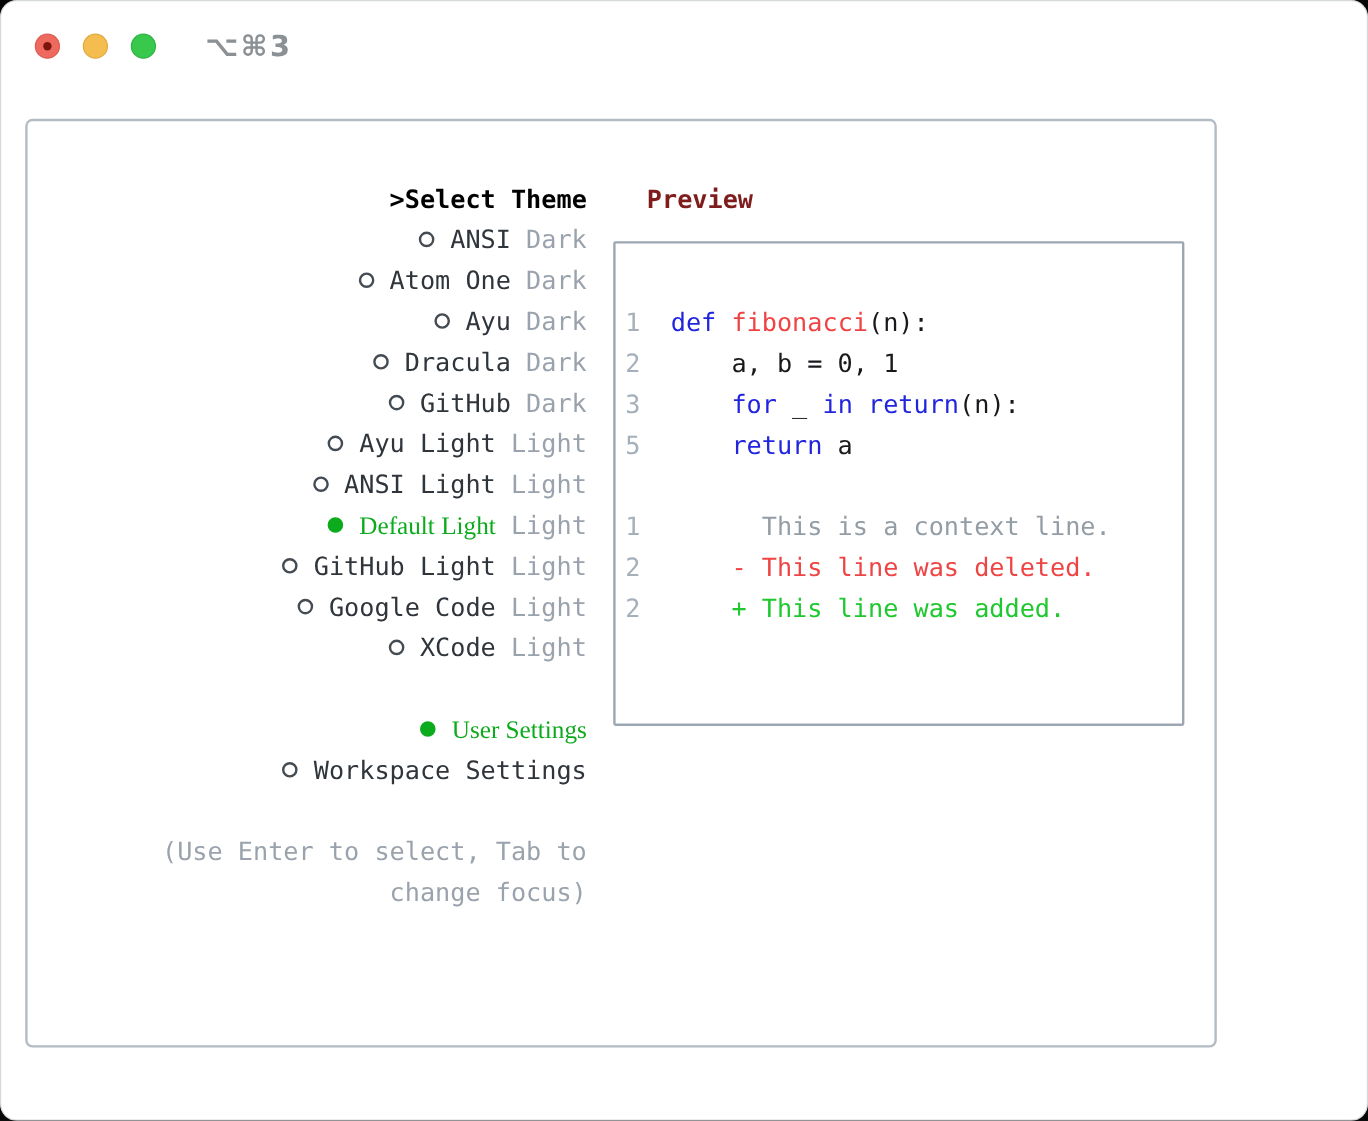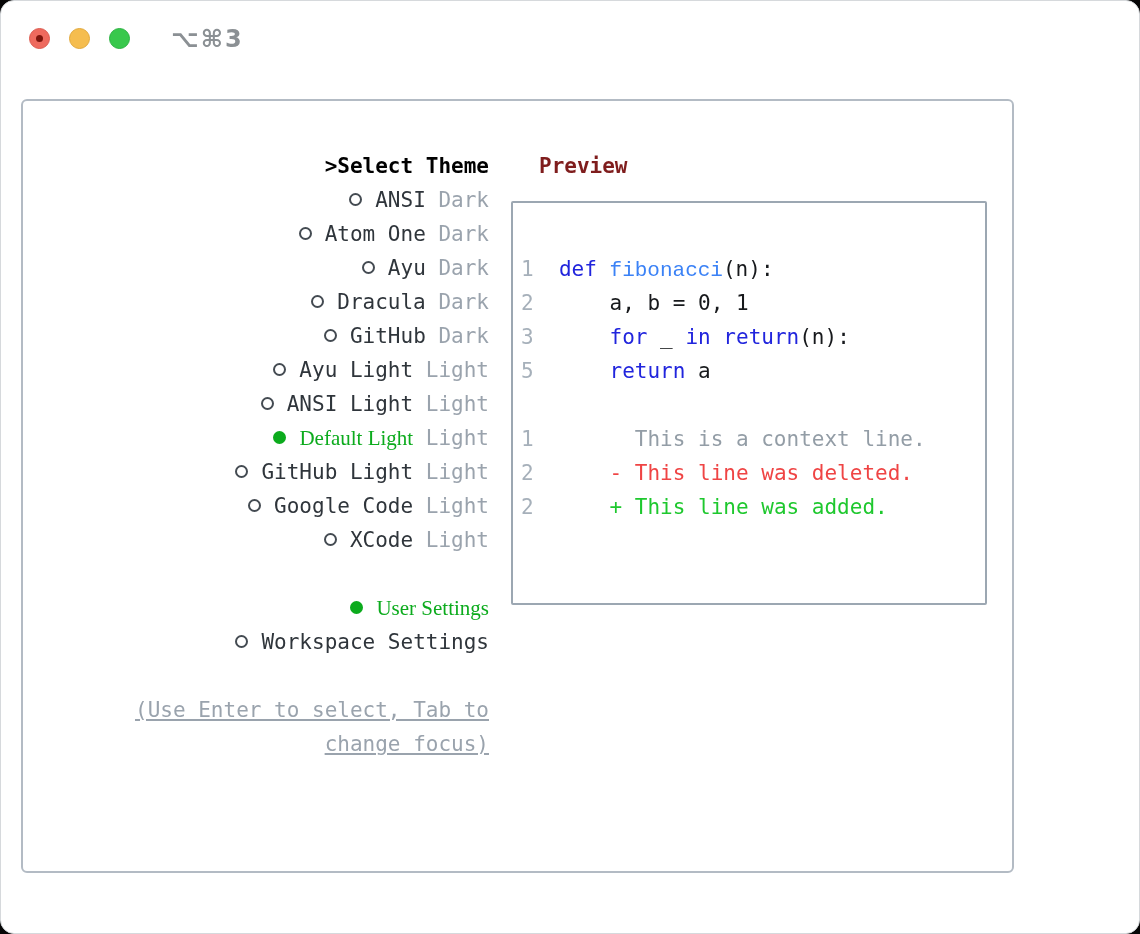--- a/index.html
+++ b/index.html
@@ -32,31 +32,31 @@
     display:inline-block;width:13px;height:13px;border-radius:50%;
     border:2px solid #444b52;box-sizing:border-box;margin-right:13px;vertical-align:middle;
     position:relative;top:-2px;
   }
   .radio.sel{background:#0cab1d;border-color:#0cab1d;}
   .t-name{color:#2f353b;}
   .item-sel .t-name{color:#0cab1d;font-family:Liberation Serif, serif;}
   .t-tag{color:#9aa3ad;}
   .spacer{height:34px;}
   .indent{margin-left:26px;}
-  .help{color:#9aa3ad;text-decoration:underline;}
+  .help{color:#9aa3ad;}
   
   .preview-hdr{position:absolute;left:502px;top:148px;font-weight:bold;color:#7f1d1d;margin-left:36px;}
   .preview-box{
     position:absolute;left:510px;top:200px;width:476px;height:404px;box-sizing:border-box;
     border:2px solid #9ca7b2;border-radius:2px;background:#fff;padding:49px 0 0 8px;overflow:hidden;
   }
   .code-line{height:34px;line-height:34px;font-size:21px;white-space:pre;}
   .seg-ln{color:#a6b0ba;}
   .seg-kw{color:#2125dd;}
-  .seg-fn{color:#3b82f6;font-family:Liberation Mono, monospace;}
+  .seg-fn{color:#ef4444;}
   .seg-pl{color:#17191c;}
   .seg-ctx{color:#939da6;}
   .seg-del{color:#ef4444;margin-top:40px;}
   .seg-add{color:#1ec82e;}
 </style>
 </head>
 <body>
 
 <div class="stage">
   <div class="window">

